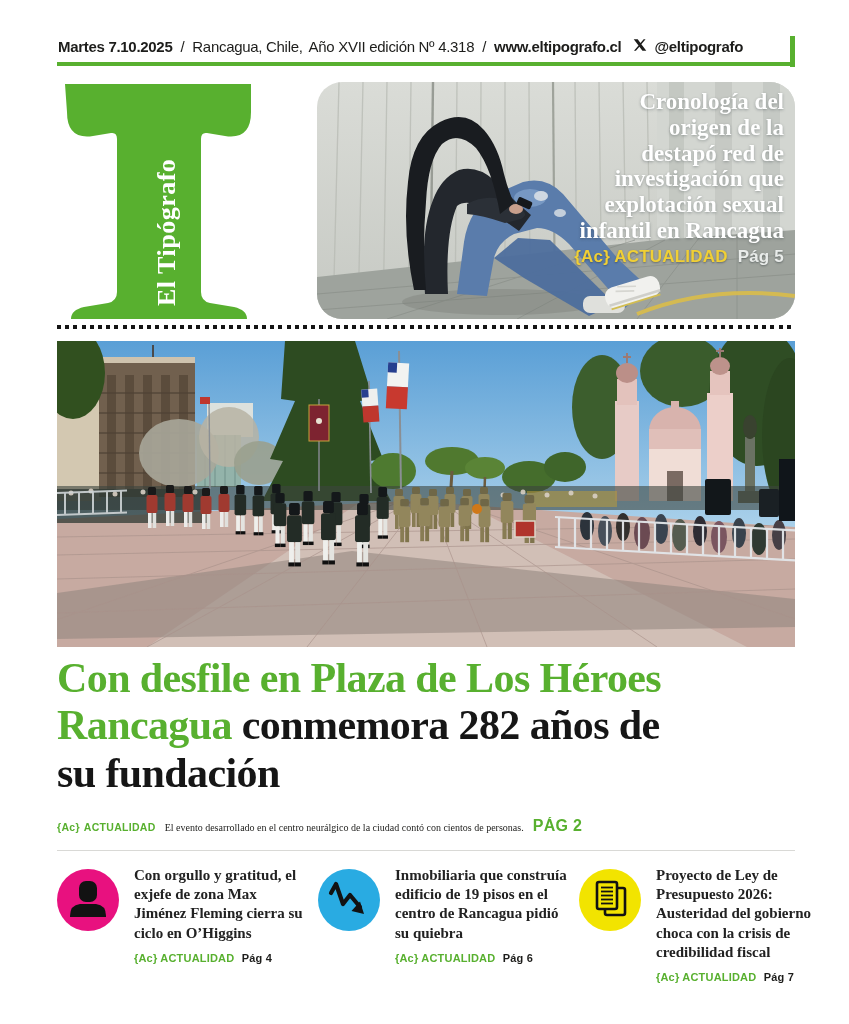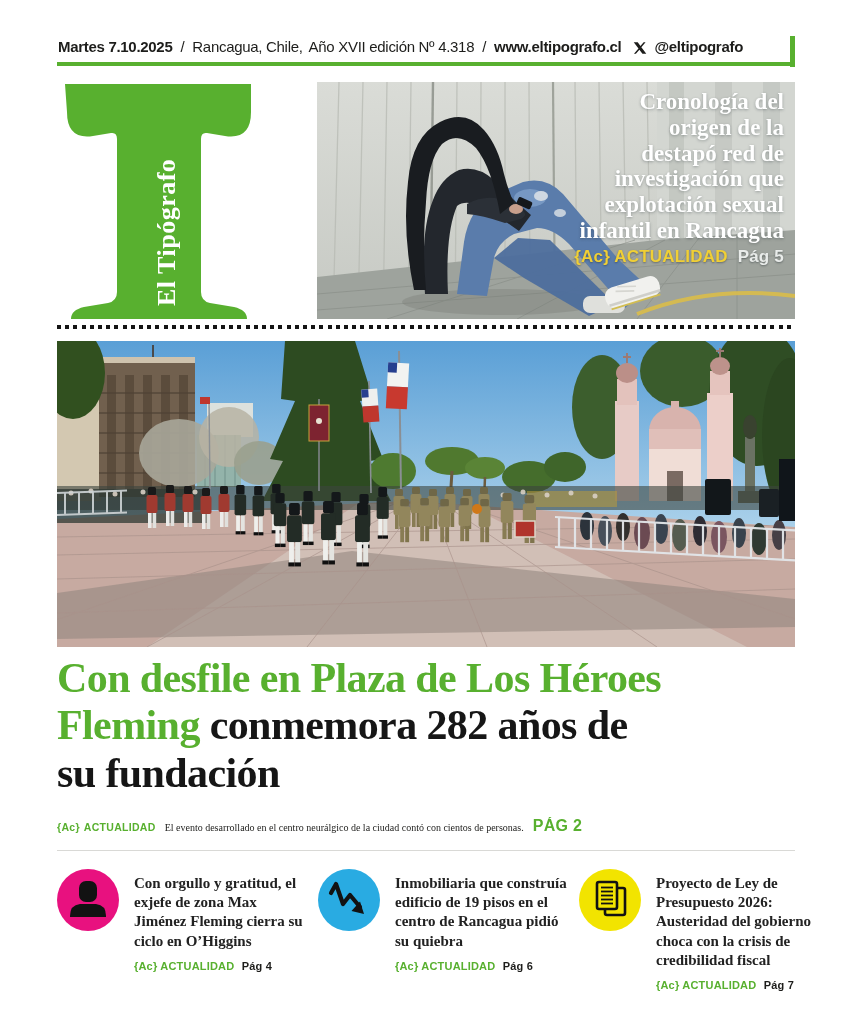--- a/index.html
+++ b/index.html
@@ -1,32 +1,32 @@
 <!DOCTYPE html>
 <html style="--green: #58b02f; --ink: #1d1d1b; --magenta: #e8117f; --blue: #29abe2; --yellow: #f2e400; --overlay_yellow: #f0cf35;"><head>
 <meta charset="utf-8">
 <style>
   html,body{margin:0;padding:0;background:#fff;}
   .page{position:relative;width:849px;height:1024px;box-sizing:border-box;
         padding:34px 54px 0 57px;background:#fff;overflow:hidden;
         font-family:"Liberation Sans", sans-serif;color:#1d1d1b;}
 
   
-  .masthead{position:relative;display:flex;align-items:flex-end;gap:6px;white-space:nowrap;
+  .masthead{position:relative;display:flex;align-items:flex-start;gap:6px;white-space:nowrap;
             font-size:15px;letter-spacing:-0.3px;padding:4px 14px 7px 1px;
             border-bottom:4.5px solid var(--green);}
   .masthead .b{font-weight:700;}
   .masthead .sep{margin:0 2px;color:#1d1d1b;}
   .corner-tick{position:absolute;right:0;top:2px;bottom:-4.5px;width:5px;background:var(--green);}
   .x-logo{width:14px;height:14px;margin:0 1px 0 6px;flex:0 0 auto;}
 
   
   .hero{display:flex;margin-top:16px;height:237px;}
   .logo-box{width:260px;height:237px;flex:0 0 auto;}
-  .top-photo{position:relative;width:478px;height:237px;flex:0 0 auto;overflow:hidden;}
+  .top-photo{position:relative;width:478px;height:237px;flex:0 0 auto;overflow:hidden;border-radius:25px;}
   .top-photo svg.scene{position:absolute;inset:0;}
   .ov-headline{position:absolute;top:7px;right:11px;width:340px;text-align:right;
       font-family:"Liberation Serif", serif;font-weight:700;color:#fff;
       font-size:23px;line-height:1.12;text-shadow:0 1px 3px rgba(30,40,45,.35);}
   .ov-kicker{position:absolute;right:11px;top:165px;text-align:right;font-weight:700;
       font-size:17px;letter-spacing:.2px;text-shadow:0 1px 2px rgba(30,40,45,.45);margin-left:35px;}
   .ov-kicker .tag{color:var(--overlay_yellow);}
   .ov-kicker .pg{color:#e9ecea;margin-left:5px;}
 
   
@@ -50,21 +50,21 @@
   .deckpg{color:var(--green);font-weight:800;font-size:16px;letter-spacing:.3px;}
 
   .hrule{margin-top:15px;border-top:1.5px solid #d9d9d6;}
 
   
   .teasers{margin-top:15px;display:grid;grid-template-columns:repeat(3,1fr);gap:12px;}
   .teaser{display:flex;gap:15px;align-items:flex-start;cursor:pointer;}
   .circle-icon{flex:0 0 auto;margin-top:3px;}
   .t-body{width:172px;}
   .t-head{font-family:"Liberation Serif", serif;font-weight:700;font-size:15px;
-          line-height:1.27;color:#222;margin-top:8px;}
+          line-height:1.27;color:#222;}
   .t-kick{margin-top:9px;font-weight:700;font-size:11px;letter-spacing:.2px;}
   .t-kick .tag{color:var(--green);}
   .t-kick .pg{color:#1d1d1b;margin-left:4px;}
 </style>
 </head>
 <body>
 
 <div class="page">
 
   <div class="masthead">
@@ -416,21 +416,21 @@
       <rect x="702" y="148" width="20" height="28" rx="2" fill="#1a2024"></rect>
       <rect x="722" y="118" width="16" height="62" fill="#10151a"></rect>
     </svg>
   </div>
 
   <div class="lead">
     <div class="ln">
       <span class="g">Con desfile en Plaza de Los Héroes</span><span class="k"></span>
     </div>
     <div class="ln">
-      <span class="g">Fleming</span><span class="k"> conmemora 282 años de</span>
+      <span class="g">Rancagua</span><span class="k"> conmemora 282 años de</span>
     </div>
     <div class="ln">
       <span class="g"></span><span class="k">su fundación</span>
     </div>
   </div>
 
   <div class="deckrow">
     <span class="kick">{Ac}</span>
     <span class="kick" style="margin-left:-5px">ACTUALIDAD</span>
     <span class="deck">El evento desarrollado en el centro neurálgico de la ciudad contó con cientos de personas.</span>

